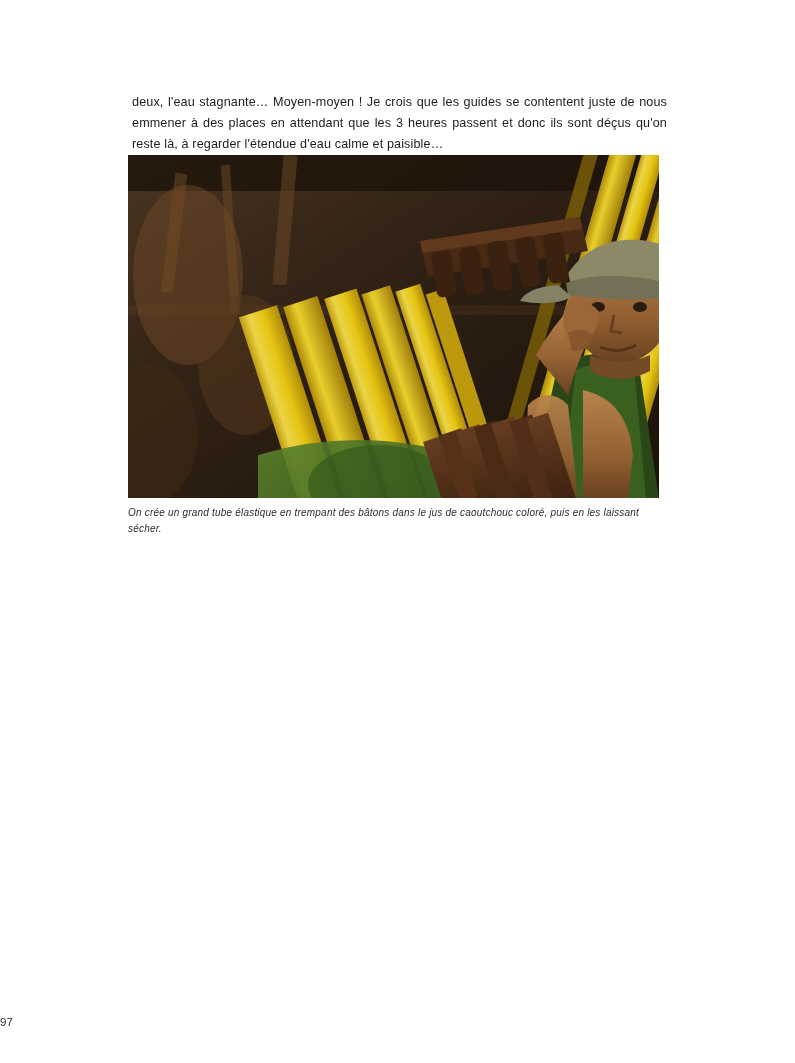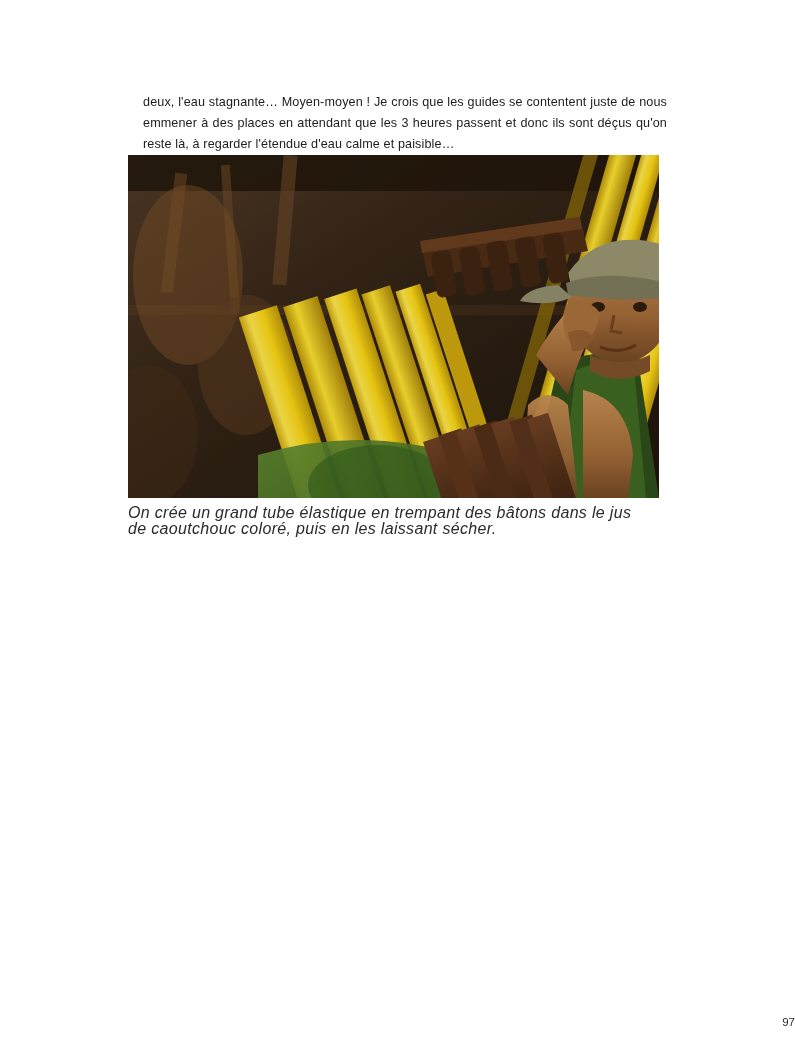--- a/index.html
+++ b/index.html
@@ -26,55 +26,55 @@
     position: absolute;
     left: 128px;
     top: 92px;
     width: 539px;
   }
   .para {
     font-size: 12.6px;
     line-height: 21px;
     text-align: justify;
     color: #1d1d1d;
-    margin: 0 0 19px 15px;
+    margin: 0 0 19px 4px;
     letter-spacing: 0.01em;
   }
   .para:last-of-type { margin-bottom: 0; }
 
   .figure {
     margin: 0;
     padding: 0;
     width: 531px;
   }
   .photo {
     position: relative;
     width: 531px;
     height: 343px;
     overflow: hidden;
     background: #3a2a1c;
   }
   .photo svg { display: block; width: 100%; height: 100%; }
 
   .caption {
-    font-size: 16px;
+    font-size: 10px;
     line-height: 15.5px;
     font-style: italic;
     color: #2b2b2b;
     margin-top: 7px;
     width: 520px;
     letter-spacing: 0.02em;
   }
 
   .page-number {
     position: absolute;
     left: 0;
     top: 1016px;
     width: 795px;
-    text-align: right;
+    text-align: left;
     font-size: 11.5px;
     color: #2b2b2b;
   }
 </style>
 </head>
 <body>
 
 <div class="page">
 
   <div class="content">

